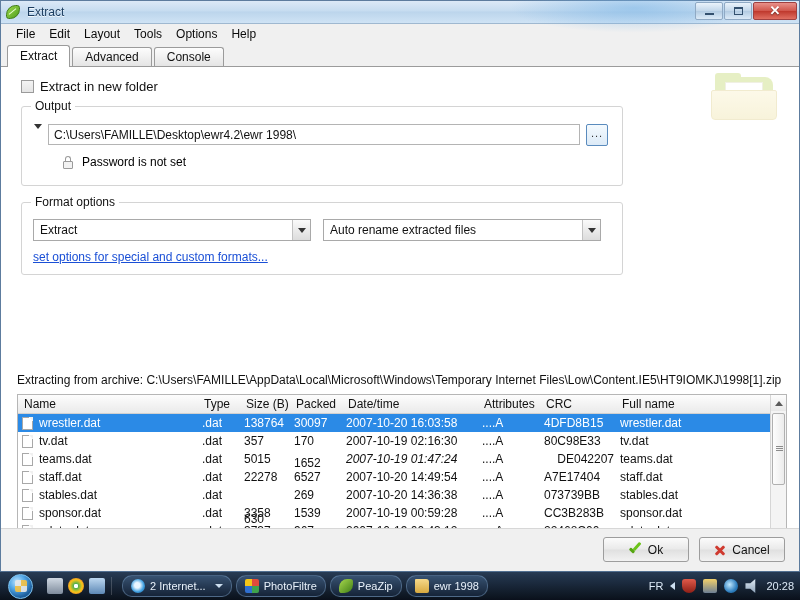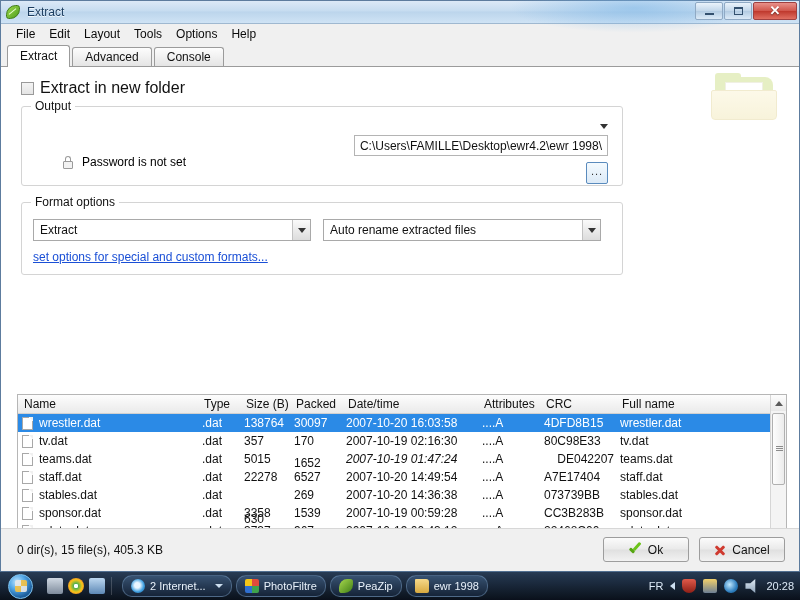--- a/index.html
+++ b/index.html
@@ -68,21 +68,21 @@
   #watermark{position:absolute;right:18px;top:6px;width:70px;height:52px;opacity:.5;}
   #watermark .back{position:absolute;left:4px;top:4px;width:58px;height:40px;background:#cfe08a;border-radius:3px 8px 3px 3px;}
   #watermark .tabf{position:absolute;left:4px;top:0px;width:26px;height:8px;background:#cfe08a;border-radius:3px 3px 0 0;}
   #watermark .sheet{position:absolute;left:14px;top:9px;width:38px;height:28px;background:#fff;border:1px solid #e2e2c8;box-sizing:border-box;}
   #watermark .sheet:after{content:"";position:absolute;left:3px;bottom:3px;width:30px;height:12px;
     background:linear-gradient(45deg,#cfe08a 40%,#f2f5dd 100%);}
   #watermark .front{position:absolute;left:0px;top:17px;width:66px;height:30px;
     background:linear-gradient(180deg,#fbf4d4,#f2e9b8);border:1px solid #e4d9a0;border-radius:2px 2px 4px 4px;box-sizing:border-box;}
 
   
-  .chk{display:inline-flex;align-items:center;gap:6px;font-size:16px;color:#111;}
+  .chk{display:inline-flex;align-items:center;gap:6px;font-size:13px;color:#111;}
   .chk .box{width:13px;height:13px;border:1px solid #9a9a9a;box-sizing:border-box;
     background:linear-gradient(180deg,#f4f4f4,#e4e4e4);}
 
   
   .group{position:absolute;border:1px solid #d4d4d4;border-radius:3px;background:#fff;}
   .group > .legend{position:absolute;top:-8px;left:9px;background:#fff;padding:0 4px;font-size:12px;color:#111;}
 
   
   .field{border:1px solid #b4b4b4;background:#fff;height:21px;line-height:20px;
     font-size:12px;color:#111;padding:0 5px;box-sizing:border-box;}
@@ -226,21 +226,21 @@
     </div>
 
     <div class="chk" style="position:absolute;left:20px;top:12px;">
       <div class="box"></div>
       <span>Extract in new folder</span>
     </div>
 
     <div class="group" style="left:20px;top:39px;width:600px;height:78px;">
       <div class="legend">Output</div>
 
-      <div style="position:absolute;left:12px;top:17px;display:flex;align-items:flex-end;width:574px;gap:6px;flex-direction:column;">
+      <div style="position:absolute;left:12px;top:17px;display:flex;align-items:flex-start;width:574px;gap:6px;">
         <div class="drop-tri"></div>
         <div class="field" style="flex:1 1 auto;">C:\Users\FAMILLE\Desktop\ewr4.2\ewr 1998\</div>
         <div class="browse-btn">...</div>
       </div>
 
       <div style="position:absolute;left:40px;top:48px;display:flex;align-items:center;gap:8px;">
         <span class="lock">
           <span class="shackle"></span>
             <span class="body"></span>
         </span>
@@ -261,20 +261,21 @@
       <div class="combo" style="position:absolute;left:301px;top:16px;width:278px;">
         <span>Auto rename extracted files</span>
         <span class="arrowbox">
             <span class="drop-tri"></span>
           </span>
       </div>
 
       <a class="link" href="#" style="position:absolute;left:11px;top:47px;">set options for special and custom formats...</a>
     </div>
 
+    <div id="archline">Extracting from archive: C:\Users\FAMILLE\AppData\Local\Microsoft\Windows\Temporary Internet Files\Low\Content.IE5\HT9IOMKJ\1998[1].zip</div>
 
     <div id="listbox">
 
       <div id="lhead">
         <div class="hc" style="width:180px">Name</div>
         <div class="hc" style="width:42px">Type</div>
         <div class="hc" style="width:50px">Size (B)</div>
         <div class="hc" style="width:52px">Packed</div>
         <div class="hc" style="width:136px">Date/time</div>
         <div class="hc" style="width:62px">Attributes</div>
@@ -393,21 +394,20 @@
           </div>
         <div class="sbtn" style="position:absolute;bottom:0;left:0;">
             <span class="dn"></span>
           </div>
       </div>
     </div>
 
   </div>
 
   <div id="statusbar">
-    <div id="stattext">0 dir(s), 15 file(s), 405.3 KB</div>
     <div id="btns">
       <div class="dlgbtn">
         <span class="ok-mark"></span>
         <span>Ok</span>
       </div>
       <div class="dlgbtn">
         <span class="x-mark"></span>
         <span>Cancel</span>
       </div>
     </div>

